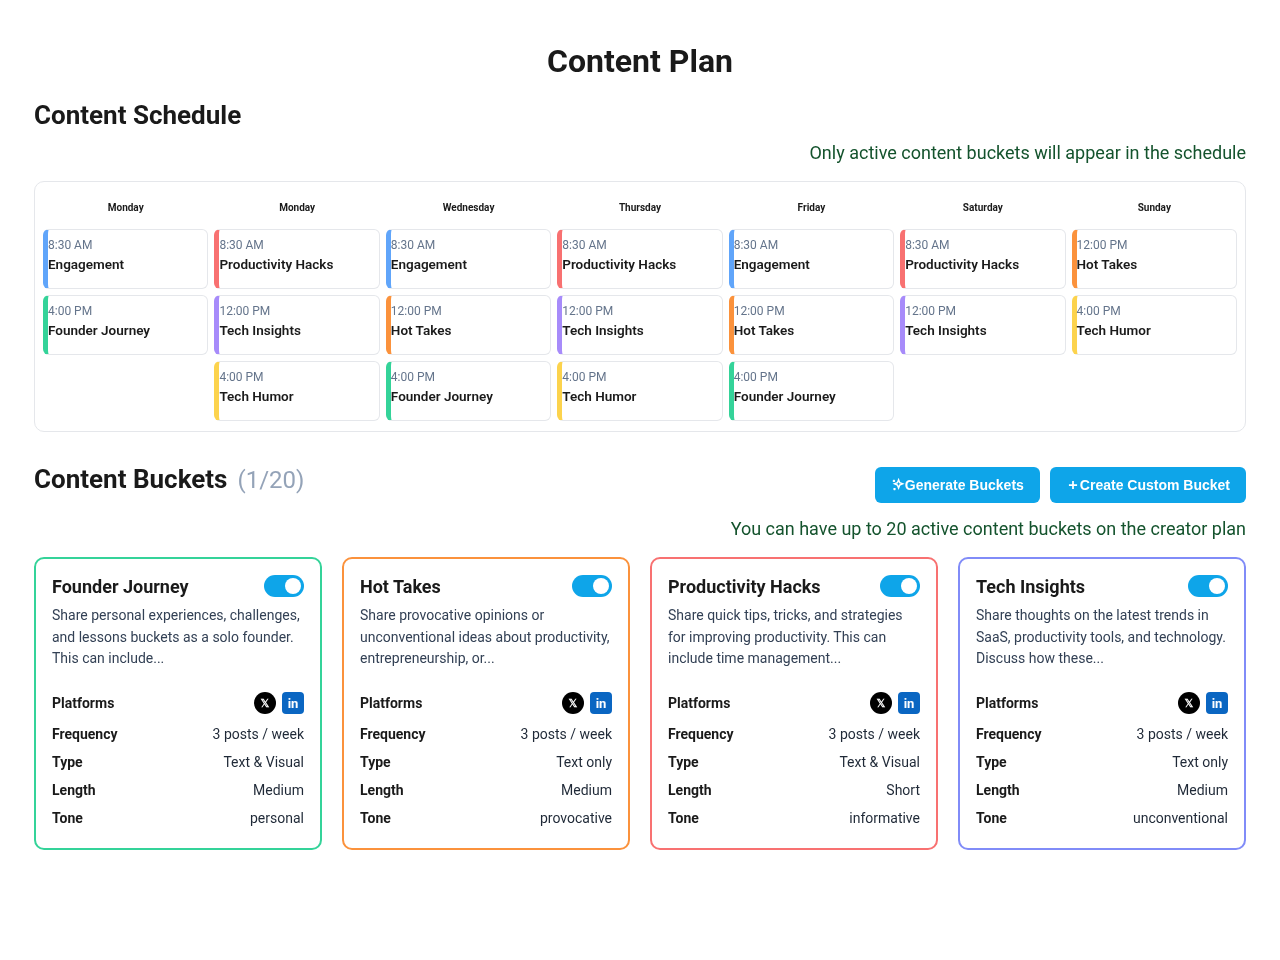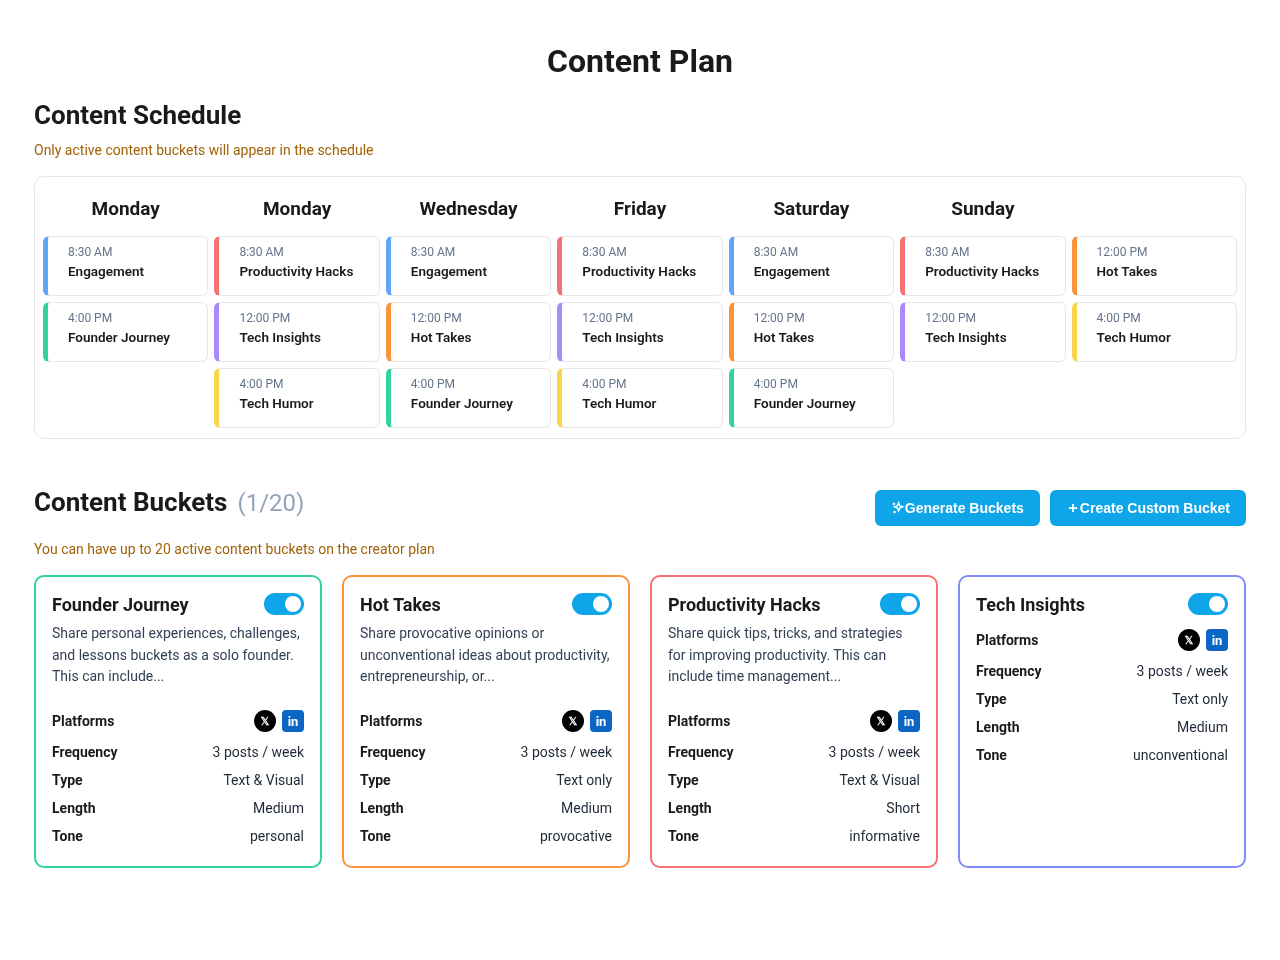--- a/index.html
+++ b/index.html
@@ -1,33 +1,33 @@
 <!DOCTYPE html>
 <html><head>
 <meta charset="utf-8">
 <style>
 * { box-sizing: border-box; margin: 0; padding: 0; }
 body { font-family: -apple-system, BlinkMacSystemFont, "Segoe UI", Roboto, sans-serif; background: #fff; color: #1a1a1a; padding: 24px 34px; }
 h1.title { font-size: 32px; font-weight: 700; text-align: center; margin: 18px 0 20px; }
 h2.section { font-size: 26px; font-weight: 700; margin-bottom: 12px; }
-.helper { font-size: 14px; color: #a16207; margin-bottom: 18px; }
+.helper { font-size: 18px; color: #14532d; margin-bottom: 18px; text-align: right; }
 .schedule { border: 1px solid #e5e7eb; border-radius: 10px; padding: 8px 6px 6px; }
 .days { display: grid; grid-template-columns: repeat(7, 1fr); gap: 6px; padding: 6px 2px 4px; }
-.day-h { text-align: center; font-weight: 700; font-size: 19px; padding: 6px 0; }
+.day-h { text-align: center; font-weight: 700; font-size: 10px; padding: 6px 0; }
 .day-col { display: flex; flex-direction: column; gap: 6px; }
-.slot { border: 1px solid #e5e7eb; border-left-width: 5px; border-radius: 6px; padding: 8px 20px; min-height: 60px; background: #fff; }
+.slot { border: 1px solid #e5e7eb; border-left-width: 5px; border-radius: 6px; padding: 8px 0; min-height: 60px; background: #fff; }
 .slot .time { font-size: 12px; color: #64748b; margin-bottom: 4px; }
 .slot .label { font-size: 13.5px; font-weight: 600; }
 .c-green { border-left-color: #34d399; }
 .c-blue { border-left-color: #60a5fa; }
 .c-purple { border-left-color: #a78bfa; }
 .c-orange { border-left-color: #fb923c; }
 .c-yellow { border-left-color: #fcd34d; }
 .c-red { border-left-color: #f87171; }
-.buckets-header { display: flex; align-items: center; justify-content: space-between; margin-top: 48px; margin-bottom: 12px; }
+.buckets-header { display: flex; align-items: center; justify-content: space-between; margin-top: 32px; margin-bottom: 12px; }
 .buckets-header h2 { display: flex; align-items: baseline; gap: 10px; }
 .count { font-size: 24px; font-weight: 400; color: #94a3b8; }
 .btn-row { display: flex; gap: 10px; }
 .btn { background: #0ea5e9; color: #fff; border: none; border-radius: 6px; padding: 10px 16px; font-size: 14px; font-weight: 600; cursor: pointer; display: inline-flex; align-items: center; }
 .btn svg { width: 14px; height: 14px; }
 .buckets-grid { display: grid; grid-template-columns: repeat(4, 1fr); gap: 20px; margin-top: 8px; }
 .bucket { border: 2px solid; border-radius: 10px; padding: 16px; display: flex; flex-direction: column; }
 .b-green { border-color: #34d399; }
 .b-orange { border-color: #fb923c; }
 .b-red { border-color: #f87171; }
@@ -51,20 +51,21 @@
 <h1 class="title">Content Plan</h1>
 
 <h2 class="section">Content Schedule</h2>
 <p class="helper">Only active content buckets will appear in the schedule</p>
 
 <div class="schedule">
   <div class="days" id="day-headers">
       <div class="day-h">Monday</div>
       <div class="day-h">Monday</div>
       <div class="day-h">Wednesday</div>
+      <div class="day-h">Thursday</div>
       <div class="day-h">Friday</div>
       <div class="day-h">Saturday</div>
       <div class="day-h">Sunday</div>
     </div>
   <div class="days" id="day-grid">
       <div class="day-col">
         <div class="slot c-blue">
           <div class="time">8:30 AM</div>
           <div class="label">Engagement</div>
         </div>
@@ -263,20 +264,21 @@
       <div class="meta-row">
         <span class="k">Tone</span>
         <span class="v">informative</span>
       </div>
     </div>
     <div class="bucket b-purple">
       <div class="bucket-top">
         <div class="bucket-title">Tech Insights</div>
         <div class="toggle"></div>
       </div>
+      <div class="bucket-desc">Share thoughts on the latest trends in SaaS, productivity tools, and technology. Discuss how these...</div>
       <div class="meta-row">
         <span class="k">Platforms</span>
         <span class="platform-icons">
           <span class="picon x">𝕏</span>
           <span class="picon li">in</span>
         </span>
       </div>
       <div class="meta-row">
         <span class="k">Frequency</span>
         <span class="v">3 posts / week</span>

